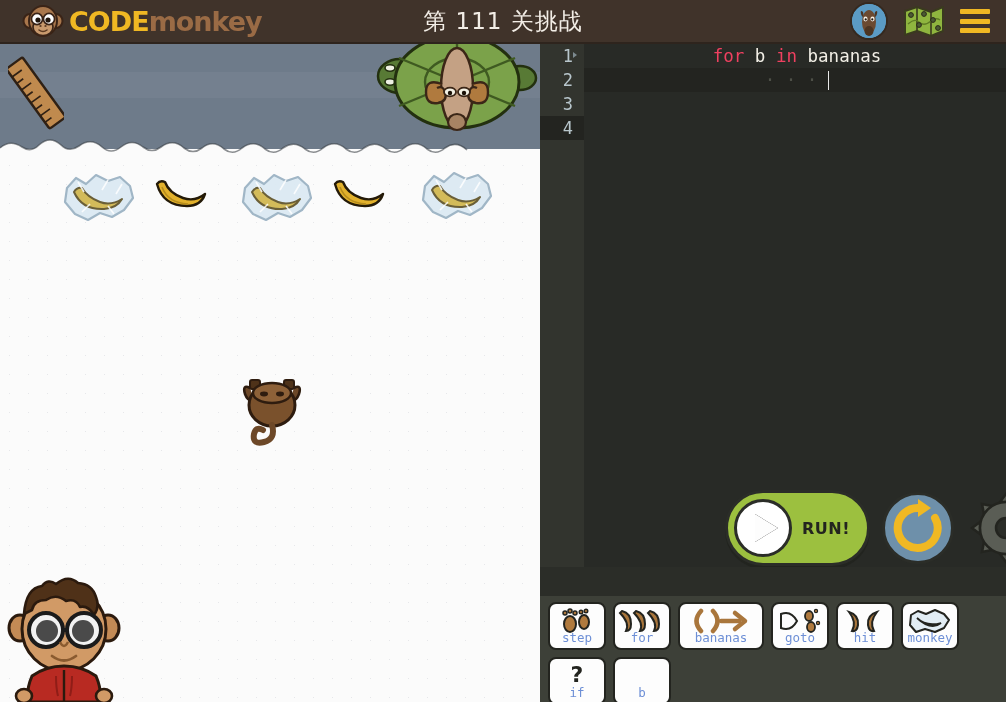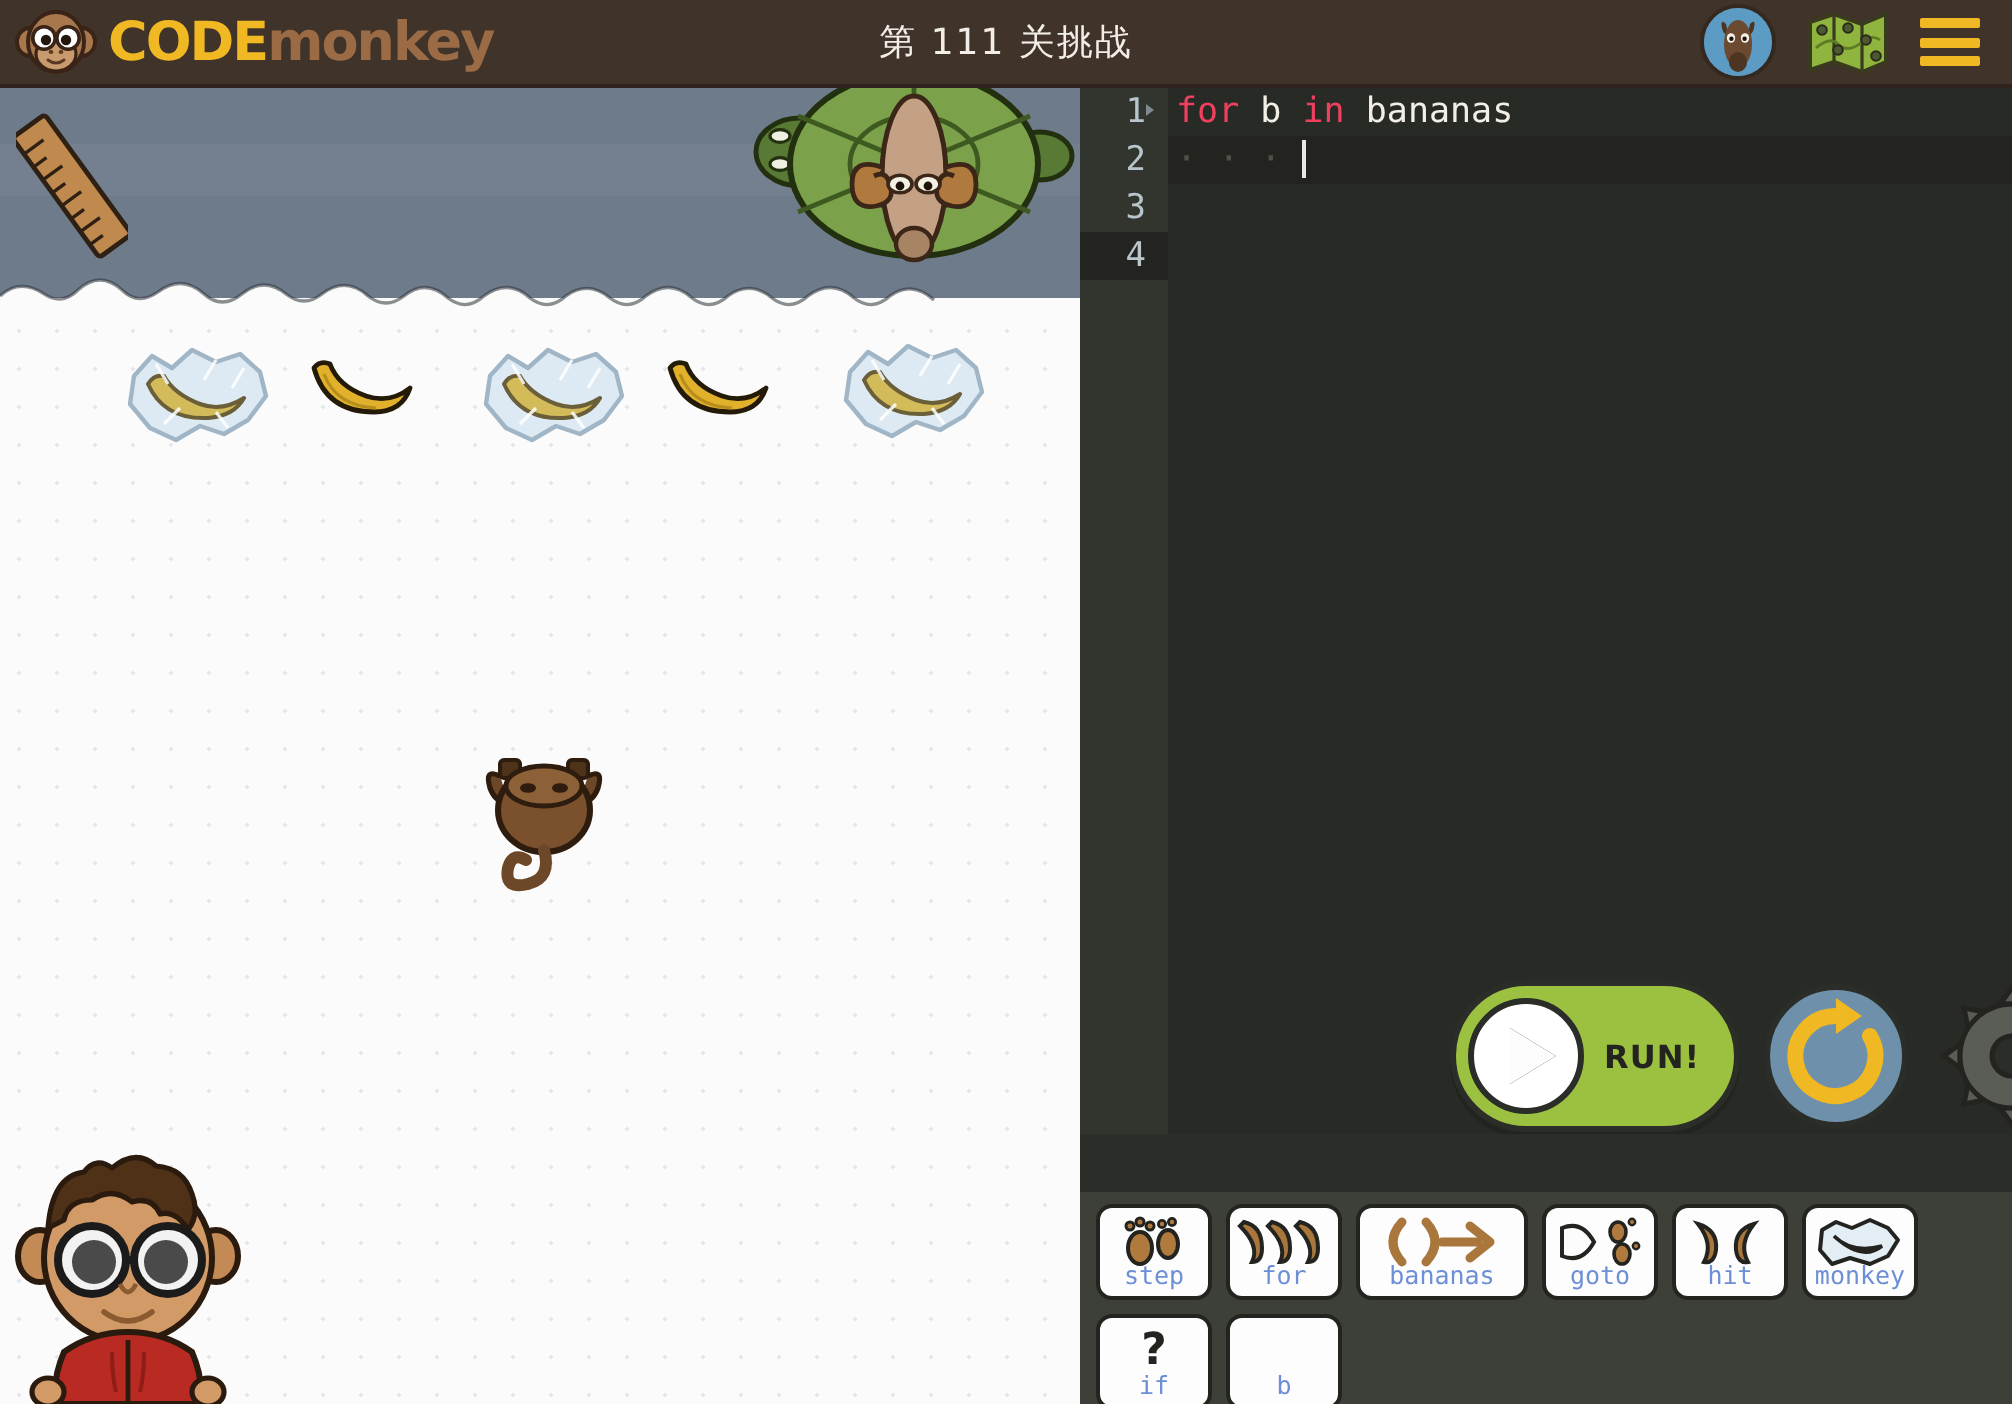--- a/index.html
+++ b/index.html
@@ -5,30 +5,30 @@
   * { margin:0; padding:0; box-sizing:border-box; }
   html,body { width:1006px; height:702px; overflow:hidden; background:#2b2d28; }
   body { font-family:"Liberation Sans", sans-serif; }
 
   
   #topbar{
     position:absolute; left:0; top:0; width:1006px; height:44px;
     background:#40332a; display:flex; align-items:center;
     border-bottom:2px solid #2e241d;
   }
-  #logo-wrap{ display:flex; align-items:center; padding-left:6px; }
+  #logo-wrap{ display:flex; align-items:center; padding-left:21px; }
   #logo-monkey{ width:44px; height:36px; position:relative; }
   #logo-text{ font-family:"DejaVu Sans", sans-serif; font-weight:bold; font-size:27px;
     letter-spacing:-1px; margin-left:4px; }
   .lt-code{ color:#f0b823; }
   .lt-monkey{ color:#9a6b45; }
 
   #level-title{
     position:absolute; left:50%; transform:translateX(-50%);
-    color:#f2ede6; font-size:18px; letter-spacing:1px;
+    color:#f2ede6; font-size:23px; letter-spacing:1px;
     font-family:"DejaVu Sans", sans-serif;
   }
   #topbar-right{ margin-left:auto; display:flex; align-items:center; gap:14px; padding-right:16px; }
   #avatar-btn{ width:38px; height:38px; border-radius:50%; position:relative; overflow:hidden;
     background:#5b9bc4; border:2px solid #35291f; }
   #map-btn{ width:44px; height:34px; position:relative; }
   #menu-btn{ width:30px; height:24px; display:flex; flex-direction:column; justify-content:space-between; cursor:pointer; }
   #menu-btn i{ display:block; height:5px; background:#f0b823; border-radius:1px; }
 
   
@@ -65,21 +65,21 @@
     color:#8fa9b8; font-size:13px; cursor:pointer; }
 
   #editor{ position:relative; width:466px; height:523px; background:#282a26; overflow:hidden;
     font-family:"DejaVu Sans Mono", monospace; }
   #gutter{ position:absolute; left:0; top:0; width:44px; height:523px; background:#32342e; }
   .gnum{ height:24px; line-height:24px; text-align:right; padding-right:11px;
     color:#b8c6cc; font-size:17px; font-family:"DejaVu Sans Mono", monospace; }
   #gutter .gnum:nth-child(4){ background:#232420; }
   #code{ position:absolute; left:44px; top:0; right:0; height:523px; }
   .cline{ height:24px; line-height:24px; font-size:17.5px; white-space:pre;
-    color:#f2efe6; padding-left:4px; }
+    color:#f2efe6; padding-left:4px;text-align:center; }
   .cline.active{ background:#232420; }
   .kw{ color:#ef4060; }
   .num{ color:#a06ee8; }
   .idt{ color:#f2efe6; }
   .indent{ color:#4e5048; }
   .caret{ display:inline-block; width:1.5px; height:19px; background:#e8e8e8;
     vertical-align:-4px; }
   #foldarrow{ position:absolute; left:33px; top:8px; width:0; height:0;
     border-left:4px solid #7d8a90; border-top:3px solid transparent; border-bottom:3px solid transparent; }
 

